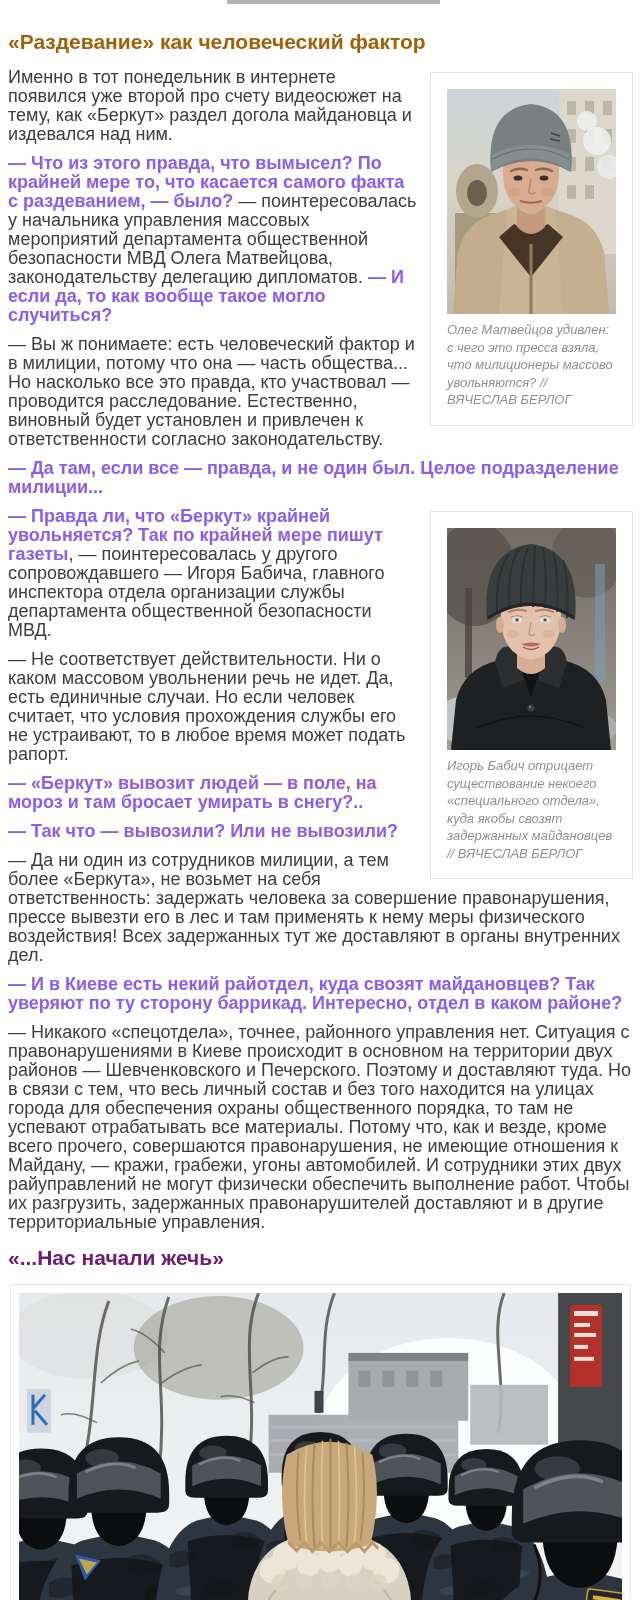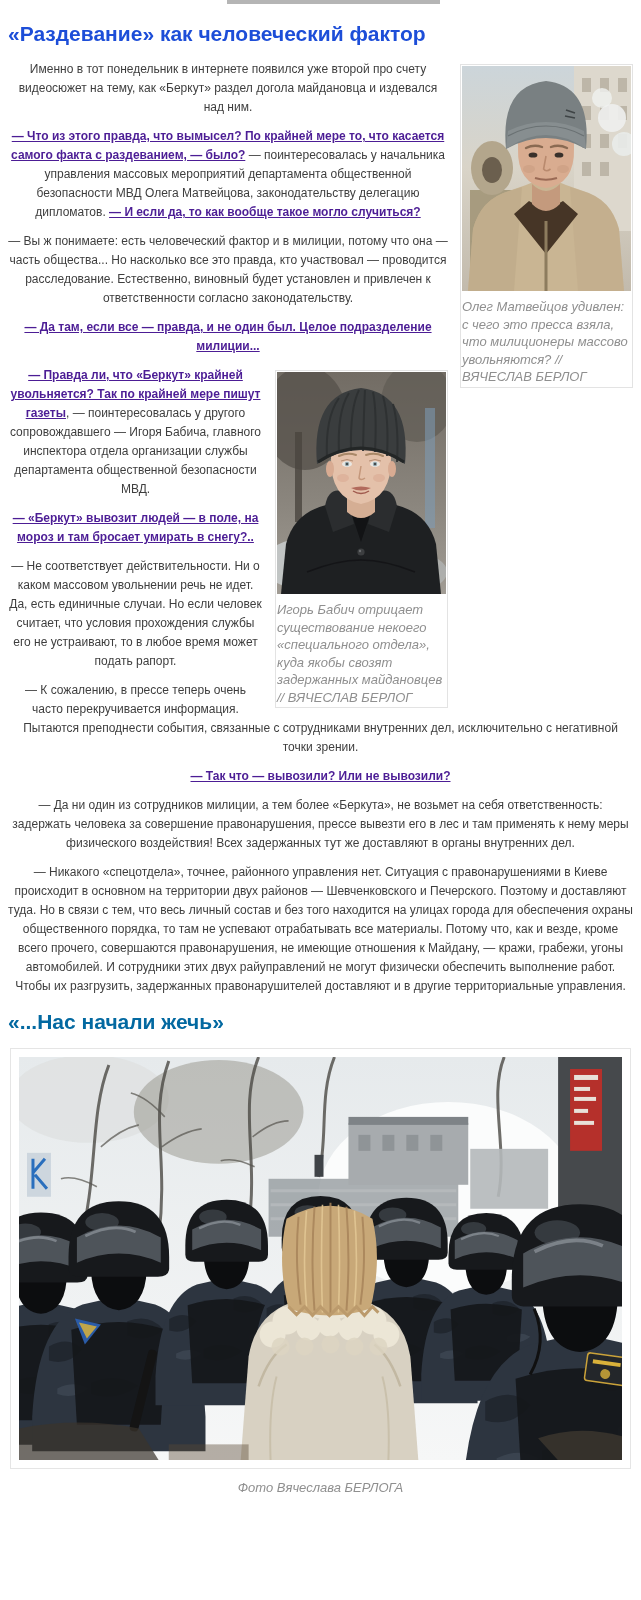--- a/index.html
+++ b/index.html
@@ -3,26 +3,26 @@
 <meta charset="utf-8">
 <style>
   html,body{margin:0;padding:0;}
   body{
     width:641px;min-height:1600px;position:relative;overflow:hidden;
     background:#ffffff;color:#3e3e3e;
     font-family:"Liberation Sans","DejaVu Sans",sans-serif;
   }
   .top-strip{position:absolute;top:0;left:227px;width:213px;height:4px;background:#b5b5b5;}
   .article{padding:6px 8px 0 8px;}
-  h1.title{font-size:21px;line-height:24px;color:#1d4ed8;margin:16px 0 14px 0;font-weight:bold;}
-  h2.subtitle{font-size:21px;line-height:24px;color:#0369a1;margin:14px 0 14px 0;font-weight:bold;clear:both;}
-  p.para{font-size:12px;line-height:19px;margin:0 0 10px 0;text-align:center;}
-  p.para strong{color:#4c1d95;text-decoration:underline;}
+  h1.title{font-size:21px;line-height:24px;color:#a16207;margin:24px 0 14px 0;font-weight:bold;}
+  h2.subtitle{font-size:21px;line-height:24px;color:#701a75;margin:14px 0 14px 0;font-weight:bold;clear:both;}
+  p.para{font-size:18px;line-height:19px;margin:0 0 10px 0;}
+  p.para strong{color:#8b5cf6;}
   .photo-card{
-    float:right;width:169px;margin:4px 0 10px 12px;padding:1px;
+    float:right;width:169px;margin:4px 0 10px 12px;padding:16px;
     border:1px solid #e3e3e3;background:#fff;
   }
   .photo-card .photo-frame{width:169px;overflow:hidden;}
   .photo-card svg{display:block;}
   .caption{
     font-style:italic;color:#8f8f8f;font-size:13px;line-height:17.5px;margin:7px 0 0 0;
   }
   figure{margin:0;}
   .main-photo-card{
     clear:both;margin:0 2px;padding:8px;border:1px solid #e5e5e5;background:#fff;
@@ -164,25 +164,25 @@
             <path d="M120,90 Q122,54 116,32"></path>
           </g>
           <path d="M41,90 Q62,76 84,76 Q106,76 127,90" stroke="#232626" stroke-width="3" fill="none"></path>
         </g>
       </svg>
     </div>
     <figcaption class="caption">Игорь Бабич отрицает существование некоего «специального отдела», куда якобы свозят задержанных майдановцев // ВЯЧЕСЛАВ БЕРЛОГ</figcaption>
   </figure>
 
   <p class="para"><strong>— Правда ли, что «Беркут» крайней увольняется? Так по крайней мере пишут газеты</strong><span>, — поинтересовалась у другого сопровождавшего — Игоря Бабича, главного инспектора отдела организации службы департамента общественной безопасности МВД.</span></p>
+  <p class="para"><span>— Не соответствует действительности. Ни о каком массовом увольнении речь не идет. Да, есть единичные случаи. Но если человек считает, что условия прохождения службы его не устраивают, то в любое время может подать рапорт.</span></p>
   <p class="para"><strong>— «Беркут» вывозит людей — в поле, на мороз и там бросает умирать в снегу?..</strong></p>
-  <p class="para"><span>— Не соответствует действительности. Ни о каком массовом увольнении речь не идет. Да, есть единичные случаи. Но если человек считает, что условия прохождения службы его не устраивают, то в любое время может подать рапорт.</span></p>
-  <p class="para"><span>— К сожалению, в прессе теперь очень часто перекручивается информация. Пытаются преподнести события, связанные с сотрудниками внутренних дел, исключительно с негативной точки зрении.</span></p>
   <p class="para"><strong>— Так что — вывозили? Или не вывозили?</strong></p>
   <p class="para"><span>— Да ни один из сотрудников милиции, а тем более «Беркута», не возьмет на себя ответственность: задержать человека за совершение правонарушения, прессе вывезти его в лес и там применять к нему меры физического воздействия! Всех задержанных тут же доставляют в органы внутренних дел.</span></p>
+  <p class="para"><strong>— И в Киеве есть некий райотдел, куда свозят майдановцев? Так уверяют по ту сторону баррикад. Интересно, отдел в каком районе?</strong></p>
   <p class="para"><span>— Никакого «спецотдела», точнее, районного управления нет. Ситуация с правонарушениями в Киеве происходит в основном на территории двух районов — Шевченковского и Печерского. Поэтому и доставляют туда. Но в связи с тем, что весь личный состав и без того находится на улицах города для обеспечения охраны общественного порядка, то там не успевают отрабатывать все материалы. Потому что, как и везде, кроме всего прочего, совершаются правонарушения, не имеющие отношения к Майдану, — кражи, грабежи, угоны автомобилей. И сотрудники этих двух райуправлений не могут физически обеспечить выполнение работ. Чтобы их разгрузить, задержанных правонарушителей доставляют и в другие территориальные управления.</span></p>
 
   <h2 class="subtitle">«...Нас начали жечь»</h2>
 
   <figure class="main-photo-card">
     <svg viewBox="0 0 604 404" xmlns="http://www.w3.org/2000/svg">
       <defs>
         <linearGradient id="sky" x1="0" y1="0" x2="0" y2="1">
           <stop offset="0" stop-color="#e6eaec"></stop>
             <stop offset="1" stop-color="#f6f7f7"></stop>

